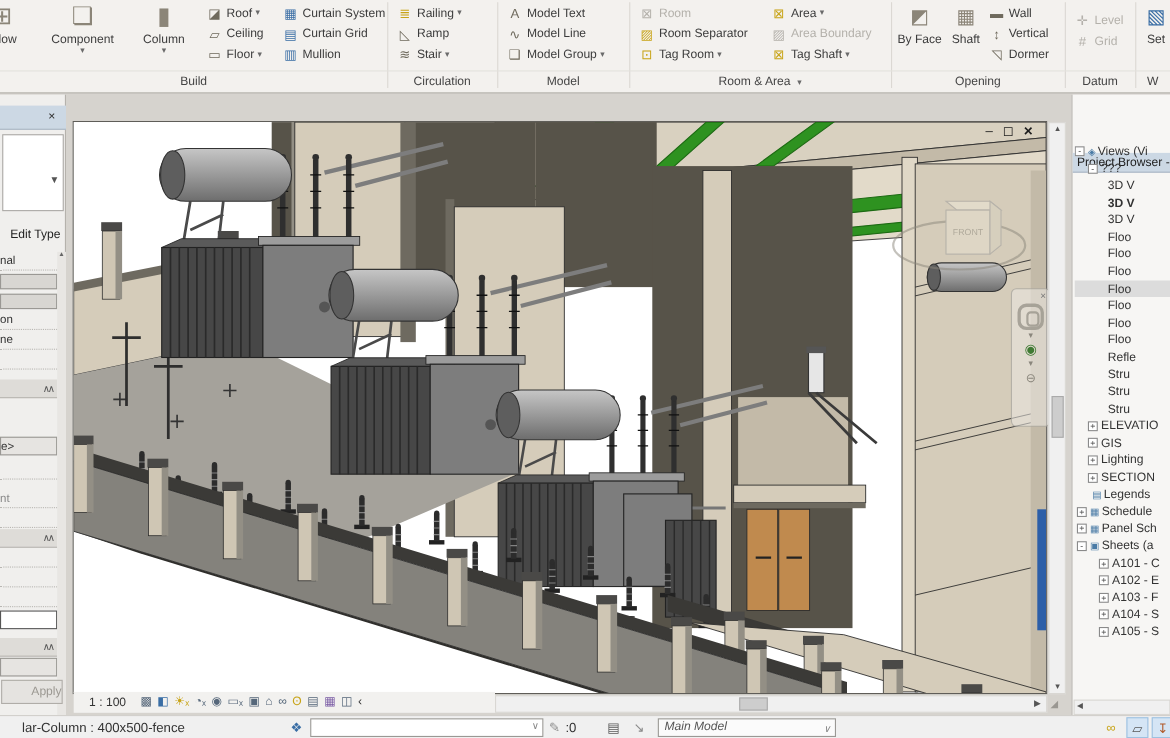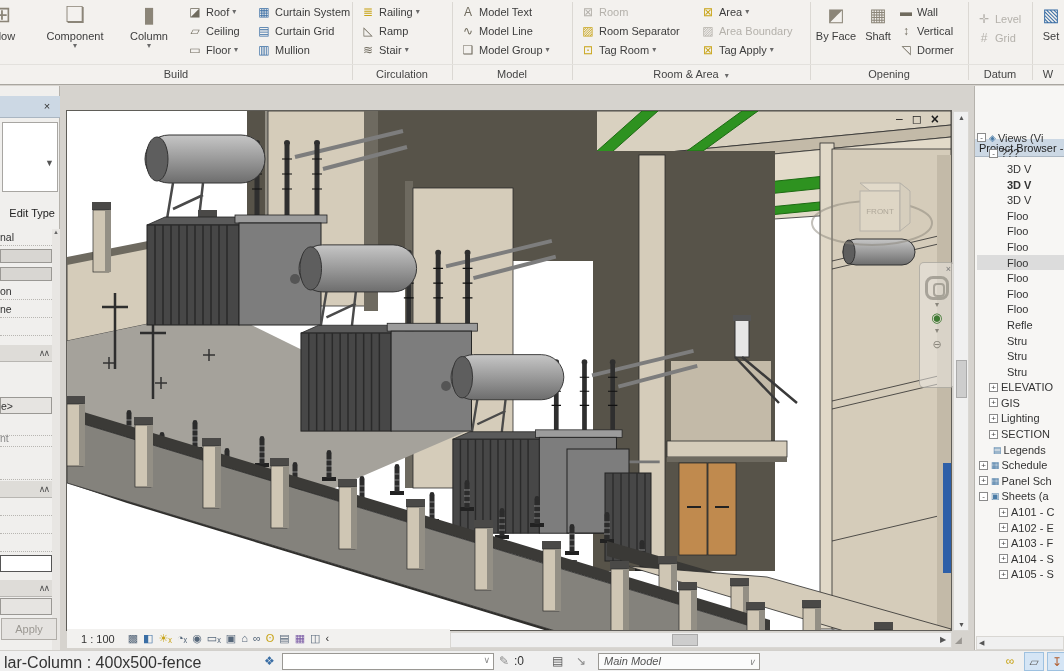--- a/index.html
+++ b/index.html
@@ -38,21 +38,21 @@
   .pselar{position:absolute;right:5px;top:72px;font-size:9px;color:#555;}
   .pedit{position:absolute;left:0;top:118px;width:58px;height:18px;line-height:18px;text-align:right;padding-right:3px;color:#222;}
   .prow{position:absolute;left:0;width:52px;height:17px;border-bottom:1px dotted #b8b6b2;font-size:10.5px;line-height:16px;color:#333;overflow:hidden;}
   .prow.btn{background:#d8d6d2;border:1px solid #9a9894;height:14px;margin-top:2px;}
   .prow.hdr{background:#deDCd8;background:#dedcd8;border-bottom:1px solid #b8b6b2;}
   .prow.hdr .chev{position:absolute;right:4px;top:0;color:#555;font-size:9px;letter-spacing:-2px;}
   .prow.box{background:#e6e4e1;border:1px solid #9a9894;}
   .prow.inp{background:#fff;border:1px solid #555;}
   .prow.gray{color:#8a8a8a;}
   .pscroll{position:absolute;left:52px;top:143px;width:8px;height:470px;background:#e8e6e3;font-size:6px;color:#666;text-align:center;}
-  .papply{position:absolute;left:1px;top:532px;width:56px;height:22px;background:#e5e3e0;border:1px solid #b0ada8;color:#9b9892;text-align:center;line-height:20px;}
+  .papply{position:absolute;left:1px;top:532px;width:56px;height:22px;background:#e5e3e0;border:1px solid #b0ada8;color:#9b9892;text-align:right;line-height:20px;}
   
   #canvas{left:66px;top:110px;width:886px;height:521px;background:#fff;border:1px solid #5f5d58;overflow:hidden;}
   #winctl{left:896px;top:112px;height:16px;display:flex;gap:9px;color:#1d1d1d;}
   #winctl span{font-size:12px;line-height:14px;cursor:default;}
   #winctl .wx{font-weight:bold;font-size:14px;}
   
   #navbar{left:919px;top:262px;width:36px;height:126px;background:rgba(235,232,226,.55);border:1px solid rgba(150,147,140,.6);border-radius:5px;display:flex;flex-direction:column;align-items:center;padding-top:2px;}
   #navbar .nx{align-self:flex-end;margin-right:3px;font-size:9px;color:#777;line-height:9px;}
   .wheel{width:24px;height:24px;border:3px solid #9a968c;border-radius:8px;margin-top:2px;opacity:.8;position:relative;}
   .wheel:after{content:"";position:absolute;left:5px;top:4px;width:8px;height:10px;border:2px solid #9a968c;border-radius:4px;}
@@ -78,21 +78,21 @@
   .exp{width:9px;height:9px;border:1px solid #8a8a8a;background:#fff;font-size:8px;line-height:7px;text-align:center;color:#444;margin-right:3px;flex:none;}
   .exp:empty{border:none;background:transparent;}
   .ticon{font-size:9px;color:#4a7ba6;margin-right:2px;flex:none;}
   .ticon:empty{display:none;}
   .tlabel{font-size:11px;color:#333;}
   .trow.b .tlabel{font-weight:bold;}
   .trow.sel{background:#dcdcdc;}
   #bscroll{left:976px;top:636px;width:88px;height:14px;background:#f0f0f0;border:1px solid #d9d7d3;font-size:7px;color:#555;line-height:12px;padding-left:2px;}
   
   #statusbar{left:0;top:650px;width:1064px;height:21px;background:#f0f0f0;border-top:1px solid #d2d0cc;}
-  #statusbar .stext{position:absolute;left:4px;top:3px;font-size:16px;color:#333;white-space:nowrap;}
+  #statusbar .stext{position:absolute;left:20px;top:3px;font-size:12px;color:#333;white-space:nowrap;}
   .sic{position:absolute;top:3px;font-size:12px;line-height:15px;cursor:default;}
   #scombo{position:absolute;left:282px;top:2px;width:212px;height:17px;background:#fff;border:1px solid #9a9894;}
   #scombo .cv{position:absolute;right:3px;top:1px;font-size:9px;color:#888;}
   #mmcombo{position:absolute;left:598px;top:2px;width:162px;height:17px;background:#fbfbfb;border:1px solid #9a9894;color:#555;line-height:15px;padding-left:5px;font-style:italic;}
   #mmcombo .cv{position:absolute;right:4px;top:1px;font-size:9px;color:#888;}
   .stoggle{position:absolute;top:1px;width:20px;height:19px;text-align:center;line-height:19px;font-size:12px;}
   .stoggle.on{background:#d5e5f5;border:1px solid #9ec1e0;}
   .scount{position:absolute;left:514px;top:3px;font-size:12px;color:#333;}
 </style>
 </head>
@@ -198,21 +198,21 @@
         <span class="ric yel">⊠</span>
         <span class="rlb">Area</span>
         <span class="rar">▾</span>
       </div>
     <div class="rbtn dis">
         <span class="ric">▨</span>
         <span class="rlb">Area Boundary</span>
       </div>
     <div class="rbtn">
         <span class="ric yel">⊠</span>
-        <span class="rlb">Tag Apply</span>
+        <span class="rlb">Tag Shaft</span>
         <span class="rar">▾</span>
       </div>
   </div>
   <div class="rsep" style="left:810px;"></div>
   <div class="bigbtn" style="left:814px;width:44px;">
     <span class="bic" style="font-size:18px;">◩</span>
     <span class="blb">By Face</span>
   </div>
   <div class="bigbtn" style="left:860px;width:36px;">
     <span class="bic" style="font-size:18px;">▦</span>
@@ -269,21 +269,21 @@
   <div class="prow btn" style="top:161px;"></div>
   <div class="prow btn" style="top:179px;"></div>
   <div class="prow" style="top:197px;">on</div>
   <div class="prow" style="top:215px;">ne</div>
   <div class="prow" style="top:233px;"></div>
   <div class="prow hdr" style="top:259px;">
       <span class="chev">∧∧</span>
     </div>
   <div class="prow box" style="top:311px;">e&gt;</div>
   <div class="prow" style="top:333px;"></div>
-  <div class="prow gray" style="top:344px;">nt</div>
+  <div class="prow gray" style="top:359px;">nt</div>
   <div class="prow" style="top:377px;"></div>
   <div class="prow hdr" style="top:395px;">
       <span class="chev">∧∧</span>
     </div>
   <div class="prow" style="top:413px;"></div>
   <div class="prow" style="top:431px;"></div>
   <div class="prow" style="top:449px;"></div>
   <div class="prow inp" style="top:469px;"></div>
   <div class="prow hdr" style="top:494px;">
       <span class="chev">∧∧</span>

